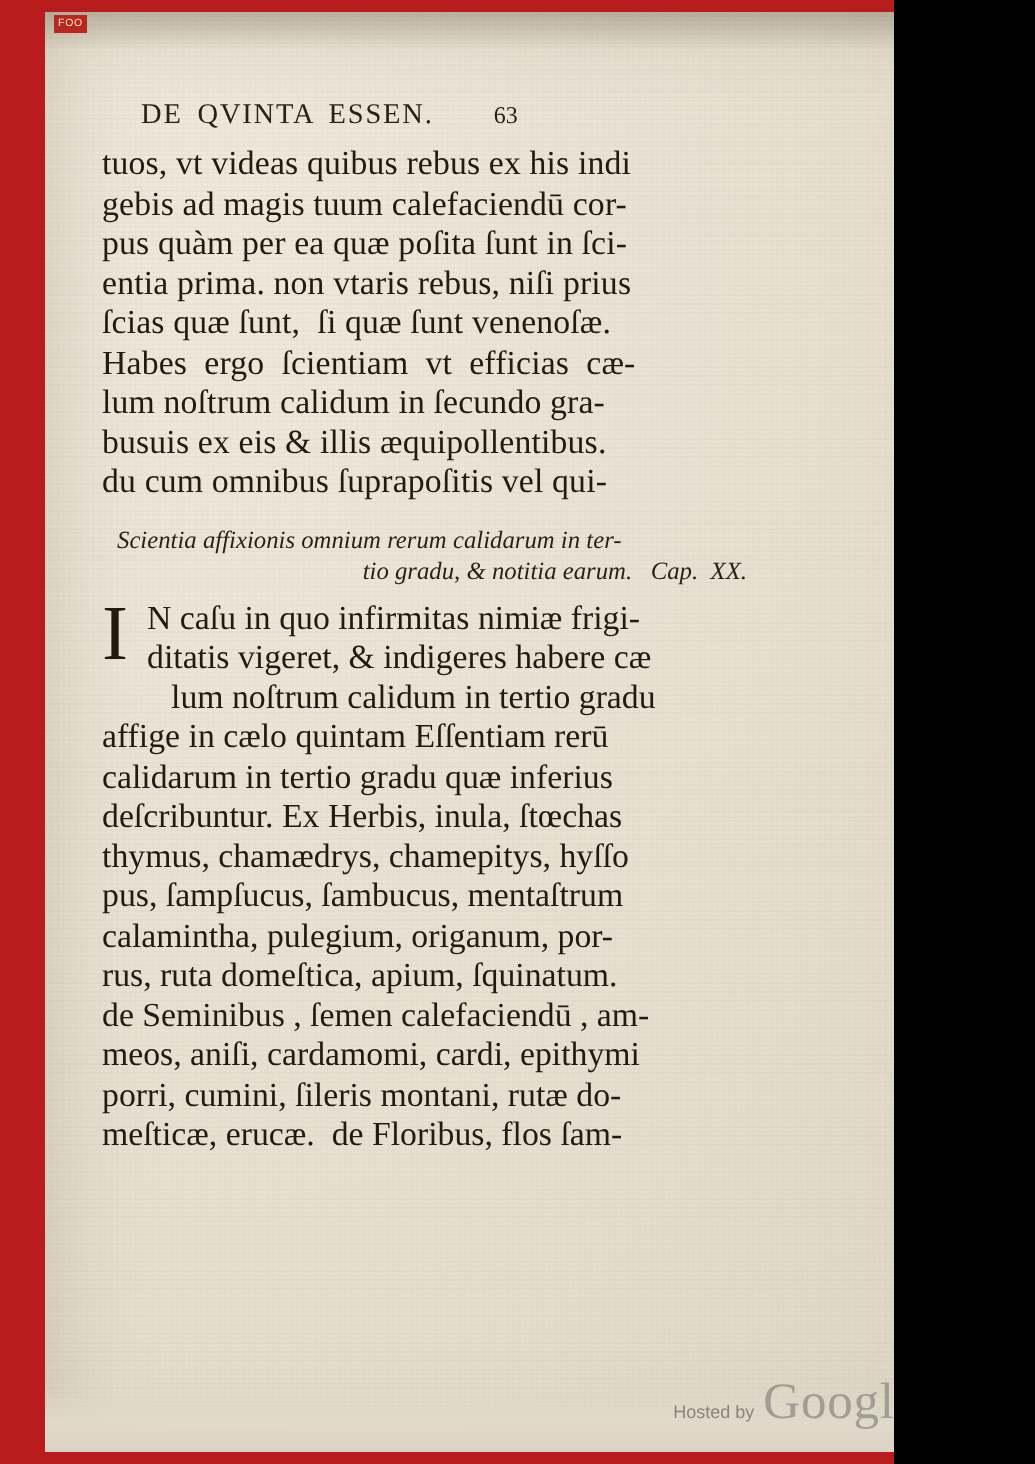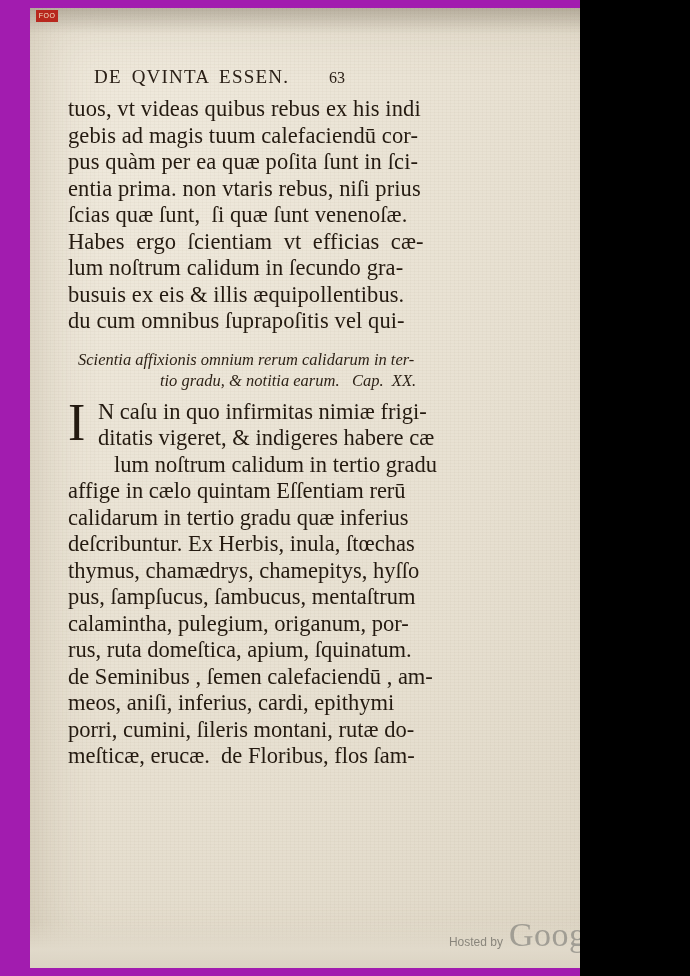--- a/index.html
+++ b/index.html
@@ -4,23 +4,24 @@
 <style>
   html, body {
     margin: 0;
     padding: 0;
     background: #000000;
   }
   #page {
     position: relative;
     width: 580px;
     height: 976px;
-    background: #a21caf;
+    background: #b91c1c;
     overflow: hidden;
     font-family: "Liberation Serif", serif;
+    padding-left: 16px;
   }
   
   #scan {
     position: absolute;
     left: 30px;
     top: 8px;
     width: 626px;
     height: 960px;
     background: #e9e3d6;
     background-image:
@@ -109,21 +110,21 @@
     margin: 14px 0 8px 10px;
     font-size: 16.5px;
     line-height: 21px;
     font-style: italic;
     color: #2a1f14;
   }
   .section-head .ln {
     display: block;
     white-space: pre;
   }
-  .section-head .ln.center { text-align: center; padding-right: 40px;}
+  .section-head .ln.center { text-align: right; padding-right: 40px;}
   .drop-para {
     position: relative;
     font-size: 22.5px;
     line-height: 26.5px;
     margin: 6px 0 0 0;
     color: #241a10;
   }
   .dropcap {
     float: left;
     font-size: 52px;
@@ -207,21 +208,21 @@
         <span class="ln indent1">ditatis vigeret, &amp; indigeres habere cæ</span>
         <span class="ln indent2">lum noſtrum calidum in tertio gradu</span>
         <span class="ln">affige in cælo quintam Eſſentiam rerū</span>
         <span class="ln">calidarum in tertio gradu quæ inferius</span>
         <span class="ln">deſcribuntur. Ex Herbis, inula, ſtœchas</span>
         <span class="ln">thymus, chamædrys, chamepitys, hyſſo</span>
         <span class="ln">pus, ſampſucus, ſambucus, mentaſtrum</span>
         <span class="ln">calamintha, pulegium, origanum, por-</span>
         <span class="ln">rus, ruta domeſtica, apium, ſquinatum.</span>
         <span class="ln">de Seminibus , ſemen calefaciendū , am-</span>
-        <span class="ln">meos, aniſi, inferius, cardi, epithymi</span>
+        <span class="ln">meos, aniſi, cardamomi, cardi, epithymi</span>
         <span class="ln">porri, cumini, ſileris montani, rutæ do-</span>
         <span class="ln">meſticæ, erucæ.  de Floribus, flos ſam-</span>
       </p>
 
     </div>
 
     <div id="footer-bar"></div>
     <div id="footer">
       <span class="hosted">Hosted by</span>
       <span class="glogo">Google</span>

